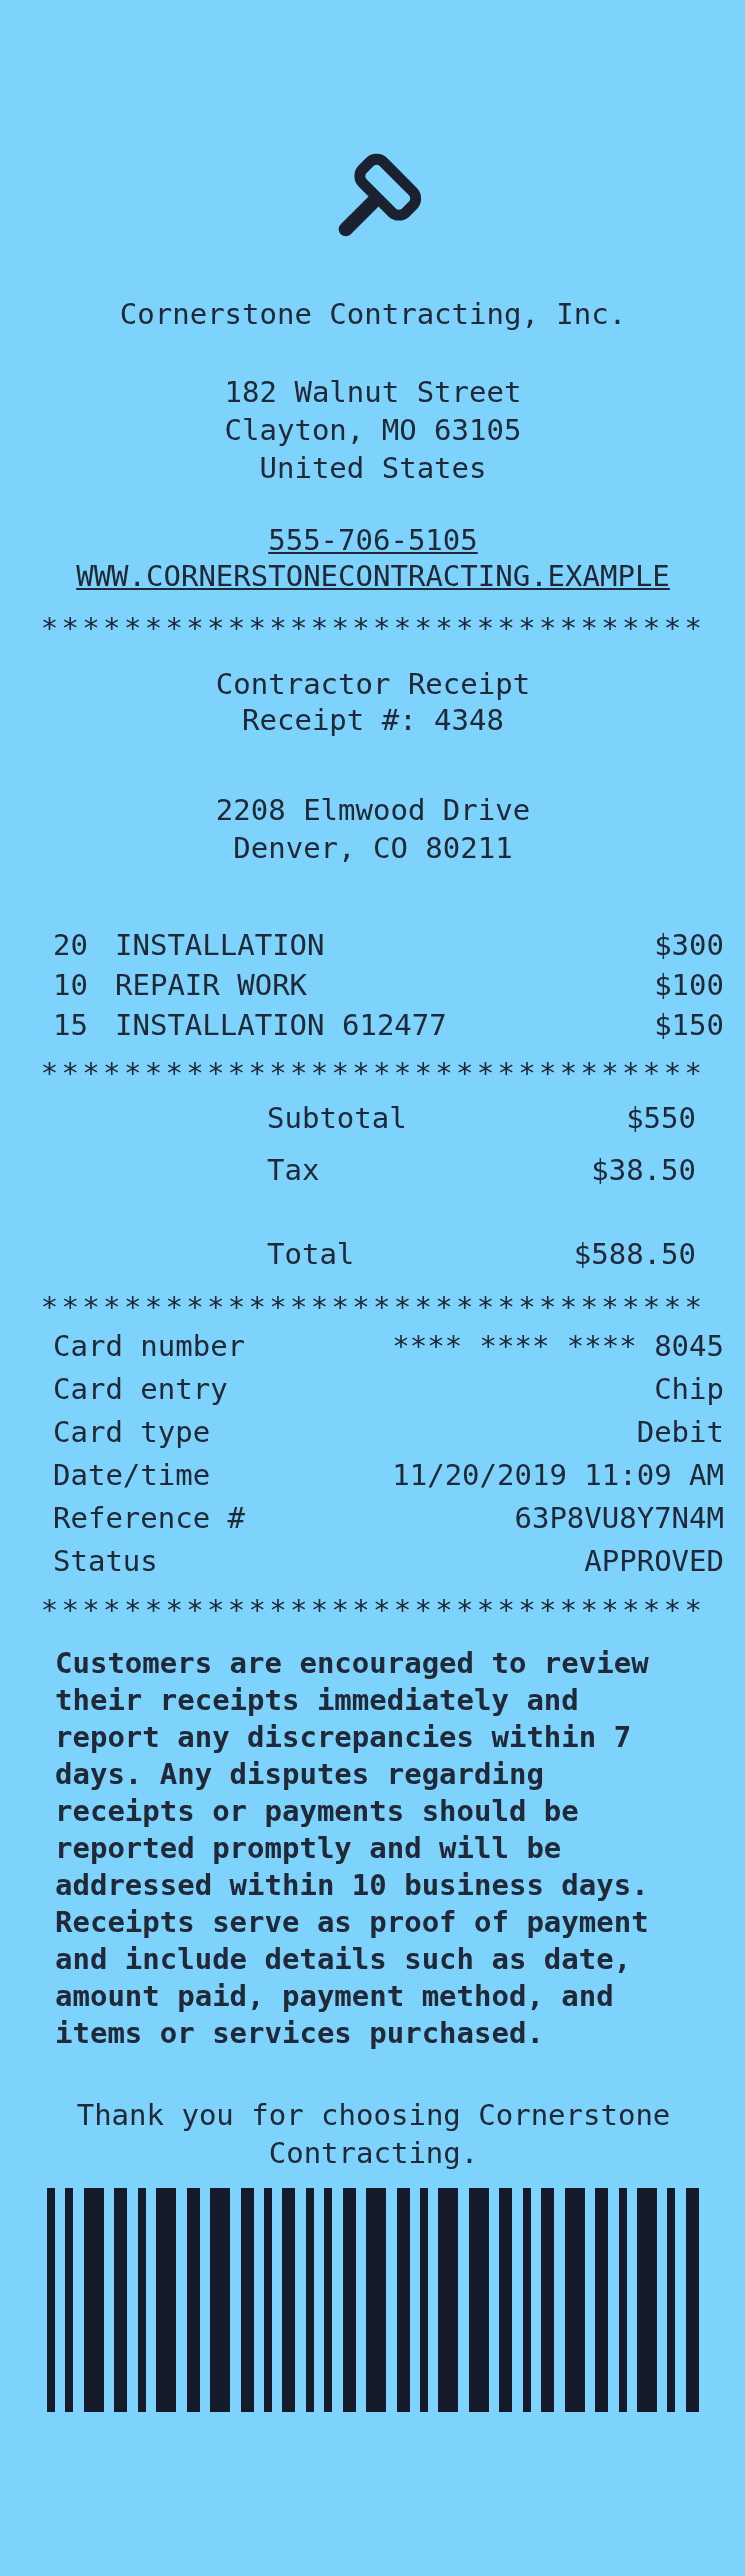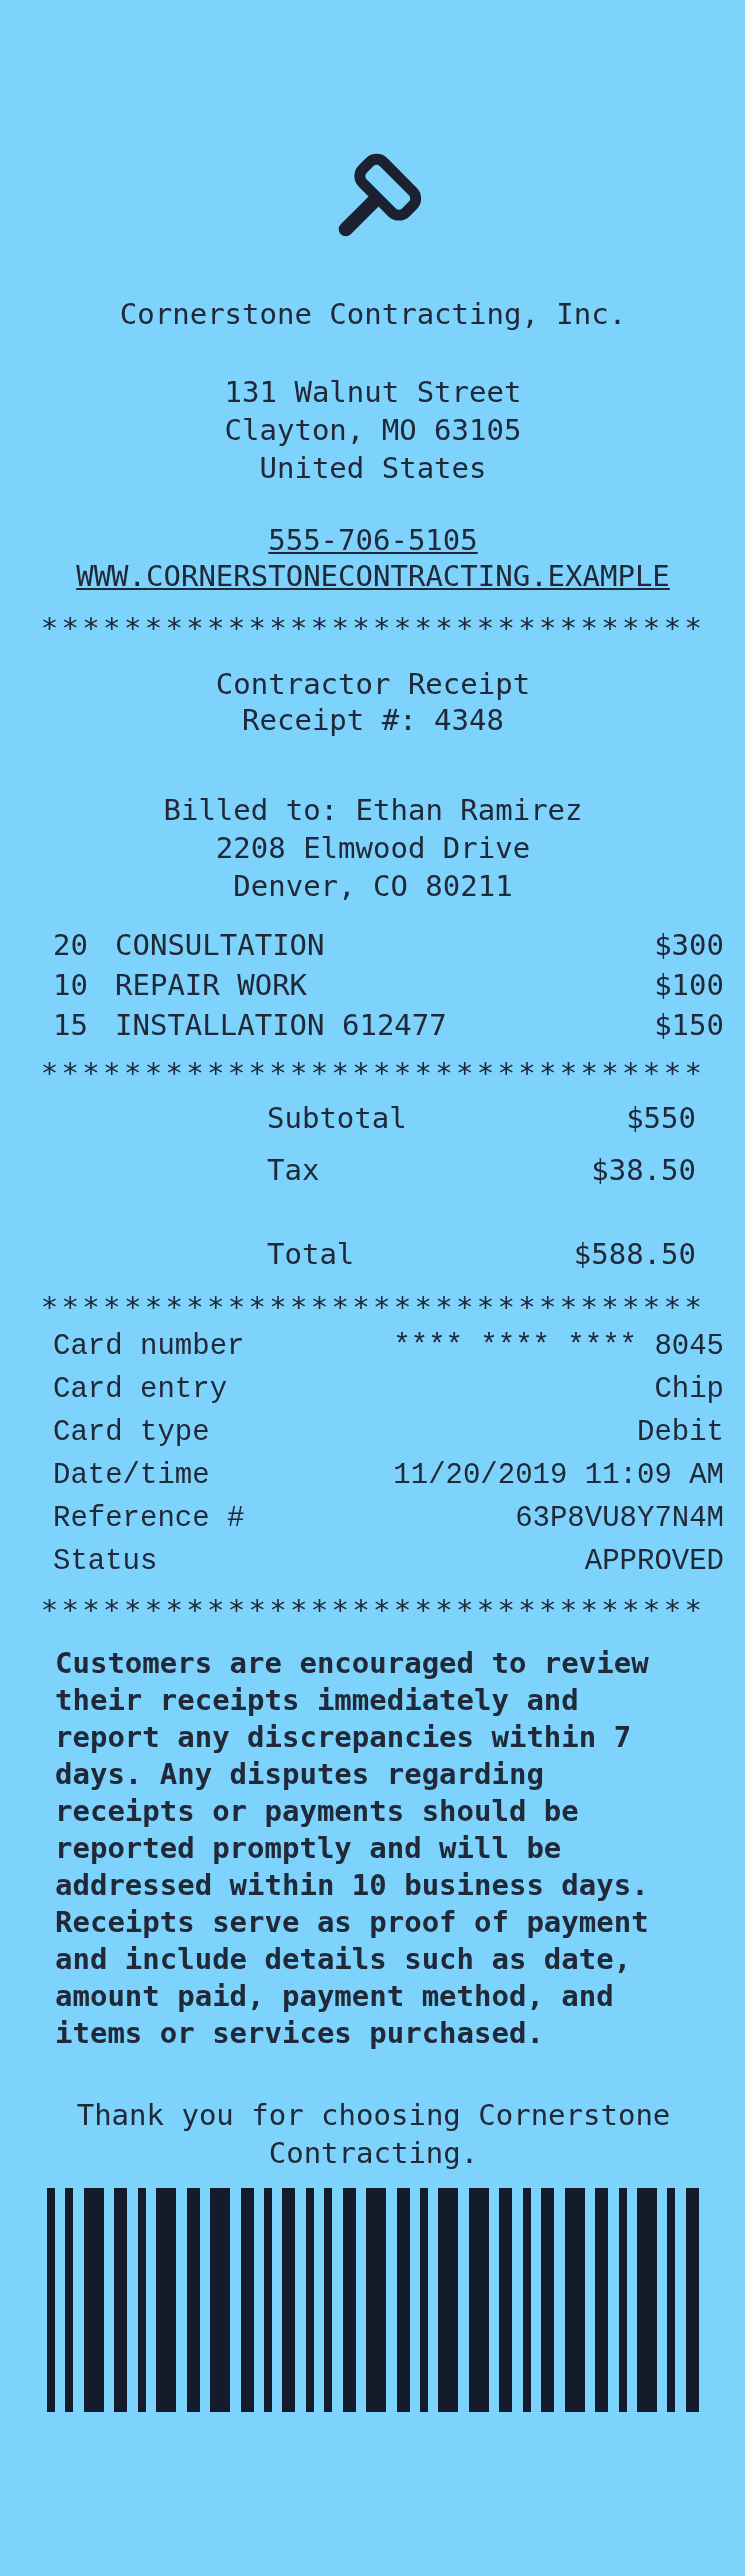--- a/index.html
+++ b/index.html
@@ -24,21 +24,21 @@
   .billed{top:791px;line-height:38px;}
   .row{display:flex;align-items:baseline;padding-left:53px;padding-right:22px;white-space:pre;}
   .items{top:925px;line-height:40px;}
   .qty{width:62px;flex:0 0 auto;}
   .grow{flex:1 1 auto;}
   .price,.val{text-align:right;}
   .summary-row{position:absolute;left:0;width:746px;display:flex;align-items:baseline;
     padding-left:267px;padding-right:50px;box-sizing:border-box;line-height:44px;white-space:pre;}
   .sum1{top:1096px;align-items:center;} .sum2{top:1148px;} .sum3{top:1232px;}
   .card{top:1325px;line-height:43px;}
-  .card .row{line-height:43px;font-family:Liberation Mono, monospace;}
+  .card .row{line-height:43px;}
   .para{top:1645px;left:55px;width:637px;line-height:37px;text-align:left;font-weight:bold;}
   .thanks{top:2096px;left:55px;width:637px;line-height:38px;text-align:center;}
   .barcode{position:absolute;top:2188px;left:47px;width:652px;height:224px;
     display:flex;justify-content:space-between;align-items:stretch;}
   .bar{height:100%;background:#151b2b;flex:0 0 auto;}
 </style>
 </head>
 <body>
 
 <div class="receipt">
@@ -48,47 +48,46 @@
       <g transform="rotate(45 50 50)">
         <rect x="22" y="18" width="56" height="27" rx="9" fill="none" stroke="#1b2130" stroke-width="10"></rect>
         <line x1="50" y1="48" x2="50" y2="86" stroke="#1b2130" stroke-width="13" stroke-linecap="round"></line>
       </g>
     </svg>
   </div>
 
   <div class="abs center title">Cornerstone Contracting, Inc.</div>
 
   <div class="abs addr">
-    <div class="center">131 Walnut Street</div>
+    <div class="center">182 Walnut Street</div>
     <div class="center">Clayton, MO 63105</div>
     <div class="center">United States</div>
   </div>
 
   <div class="abs contact">
     <div class="center">555-706-5105</div>
     <div class="center">WWW.CORNERSTONECONTRACTING.EXAMPLE</div>
   </div>
 
   <div class="abs stars s1">********************************</div>
 
   <div class="abs meta">
     <div class="center">Contractor Receipt</div>
     <div class="center">Receipt #: 4348</div>
   </div>
 
   <div class="abs billed">
-    <div class="center">Billed to: Ethan Ramirez</div>
     <div class="center">2208 Elmwood Drive</div>
     <div class="center">Denver, CO 80211</div>
   </div>
 
   <div class="abs items">
     <div class="row">
       <span class="qty">20</span>
-      <span class="grow">CONSULTATION</span>
+      <span class="grow">INSTALLATION</span>
       <span class="price">$300</span>
     </div>
     <div class="row">
       <span class="qty">10</span>
       <span class="grow">REPAIR WORK</span>
       <span class="price">$100</span>
     </div>
     <div class="row">
       <span class="qty">15</span>
       <span class="grow">INSTALLATION 612477</span>

